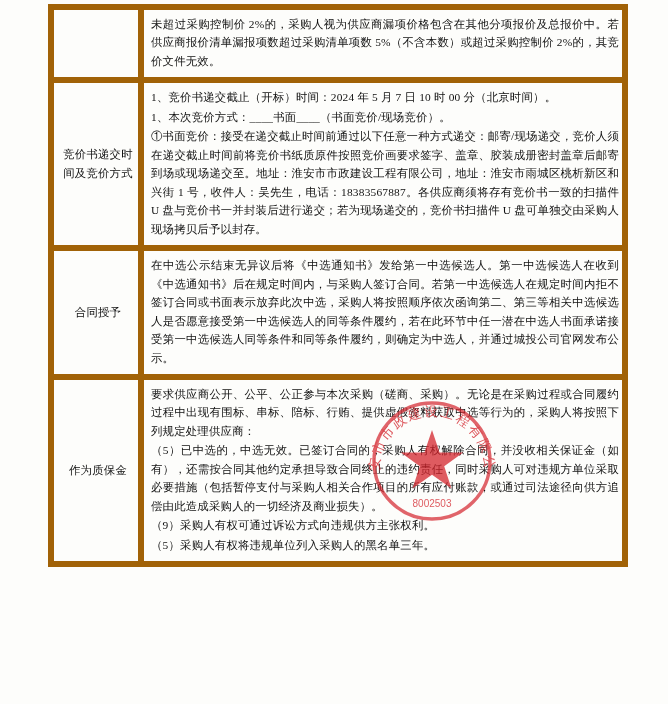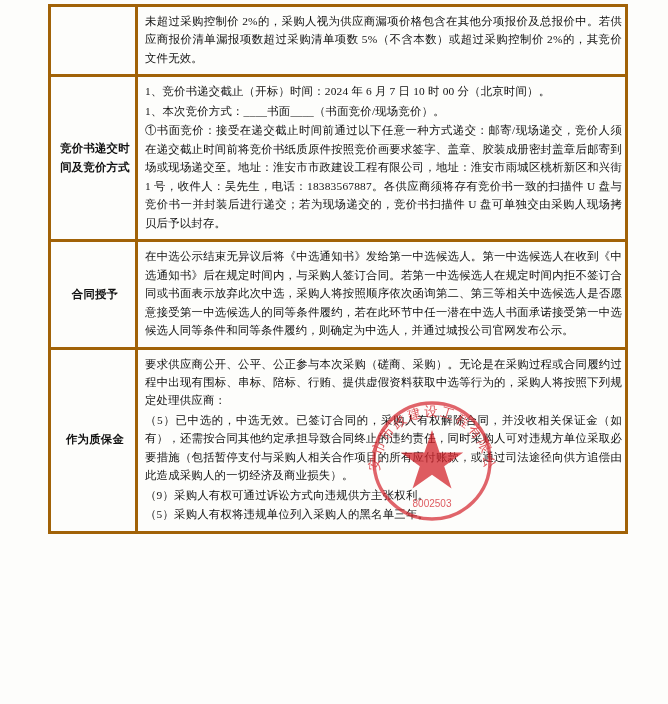--- a/index.html
+++ b/index.html
@@ -23,31 +23,31 @@
   }
   table.doc {
     position: absolute;
     left: 48px;
     top: 4px;
     width: 580px;
     border-collapse: collapse;
     table-layout: fixed;
   }
   table.doc td {
-    border: 3px solid #a16207;
+    border: 6px solid #a16207;
     vertical-align: middle;
     padding: 5px 3px 6px 7px;
     font-size: 11.4px;
     line-height: 1.62;
     letter-spacing: 0.2px;
   }
   td.label {
     width: 74px;
     text-align: center;
-    font-weight: bold;
+    font-weight: normal;
     font-size: 11.6px;
     line-height: 1.7;
     padding: 4px 3px;
   }
   td.body {
     text-align: justify;
     text-justify: inter-ideograph;
   }
   p {
     margin: 0 0 1px 0;
@@ -83,21 +83,21 @@
     <tbody>
       <tr>
         <td class="label"></td>
         <td class="body cell-first">
           <p>未超过采购控制价 2%的，采购人视为供应商漏项价格包含在其他分项报价及总报价中。若供应商报价清单漏报项数超过采购清单项数 5%（不含本数）或超过采购控制价 2%的，其竞价文件无效。</p>
         </td>
       </tr>
       <tr>
         <td class="label label-mid">竞价书递交时间及竞价方式</td>
         <td class="body">
-          <p>1、竞价书递交截止（开标）时间：2024 年 6 月 7 日 10 时 00 分（北京时间）。</p>
+          <p>1、竞价书递交截止（开标）时间：2024 年 5 月 7 日 10 时 00 分（北京时间）。</p>
           <p>1、本次竞价方式：____书面____（书面竞价/现场竞价）。</p>
           <p>①书面竞价：接受在递交截止时间前通过以下任意一种方式递交：邮寄/现场递交，竞价人须在递交截止时间前将竞价书纸质原件按照竞价画要求签字、盖章、胶装成册密封盖章后邮寄到场或现场递交至。地址：淮安市市政建设工程有限公司，地址：淮安市雨城区桃析新区和兴街 1 号，收件人：吴先生，电话：18383567887。各供应商须将存有竞价书一致的扫描件 U 盘与竞价书一并封装后进行递交；若为现场递交的，竞价书扫描件 U 盘可单独交由采购人现场拷贝后予以封存。</p>
         </td>
       </tr>
       <tr>
         <td class="label">合同授予</td>
         <td class="body">
           <p>在中选公示结束无异议后将《中选通知书》发给第一中选候选人。第一中选候选人在收到《中选通知书》后在规定时间内，与采购人签订合同。若第一中选候选人在规定时间内拒不签订合同或书面表示放弃此次中选，采购人将按照顺序依次函询第二、第三等相关中选候选人是否愿意接受第一中选候选人的同等条件履约，若在此环节中任一潜在中选人书面承诺接受第一中选候选人同等条件和同等条件履约，则确定为中选人，并通过城投公司官网发布公示。</p>
         </td>
       </tr>

